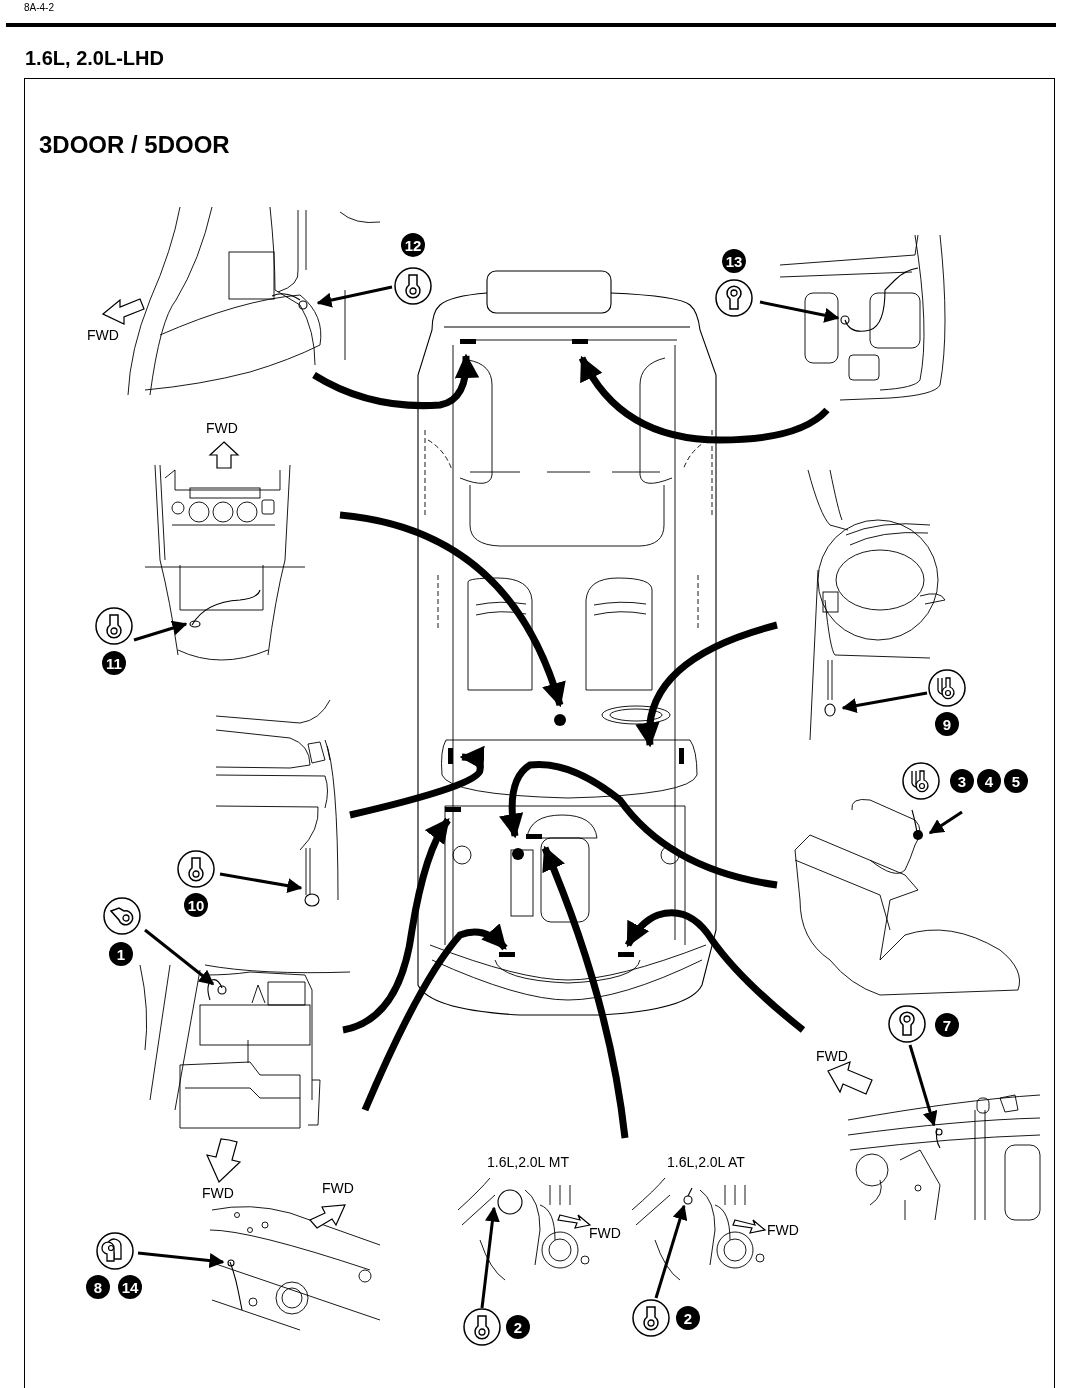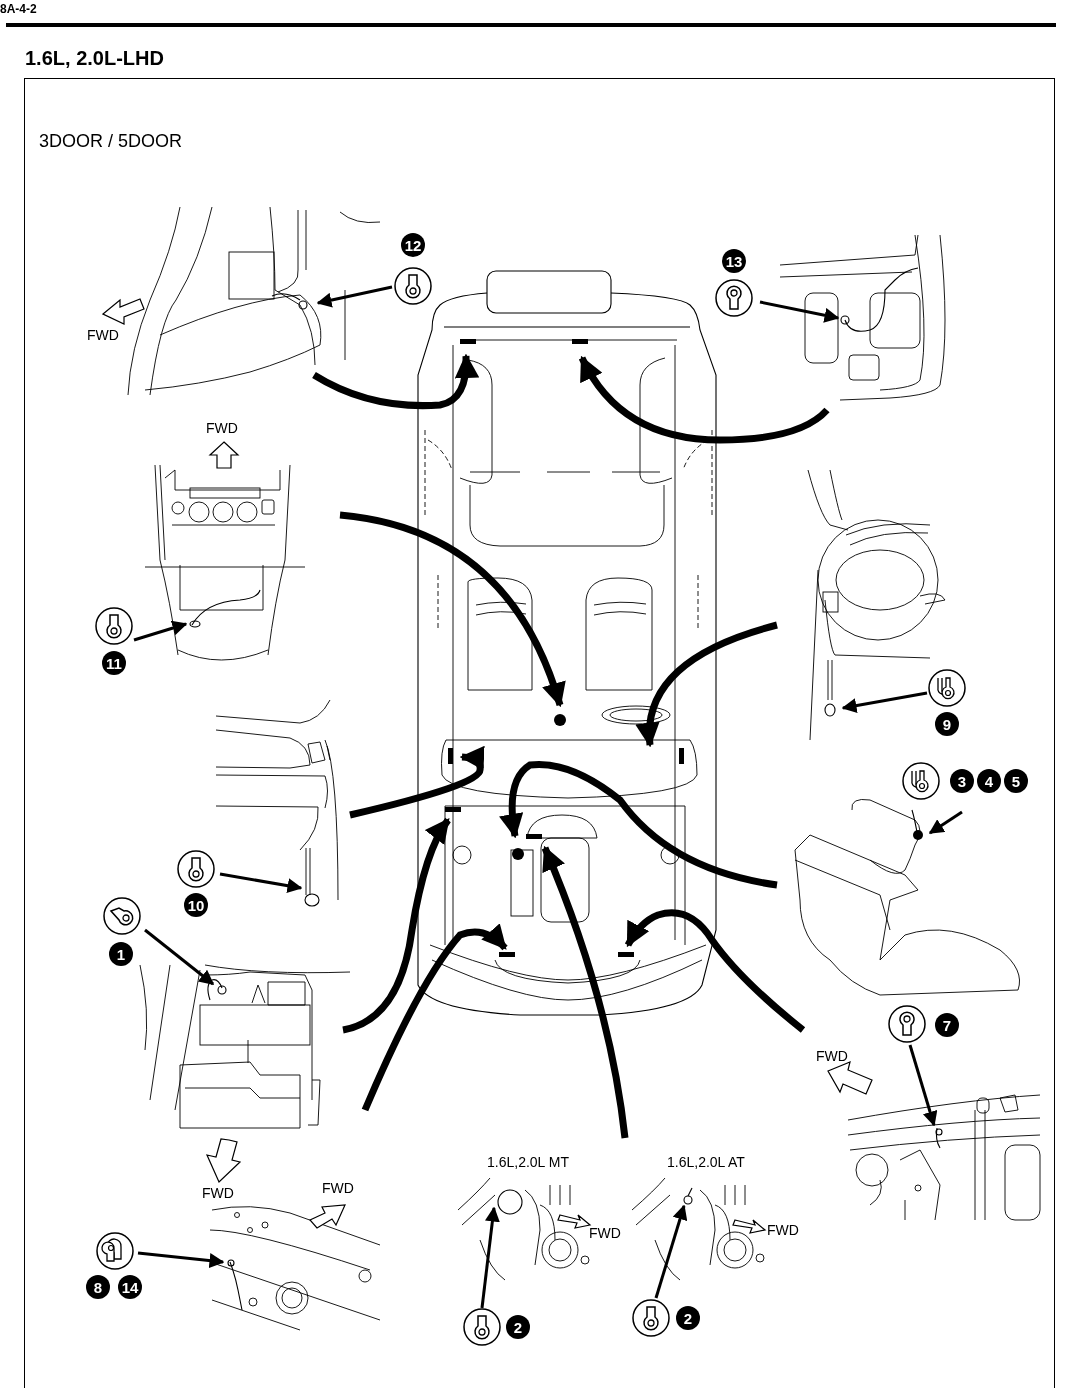--- a/index.html
+++ b/index.html
@@ -1,23 +1,23 @@
 <!DOCTYPE html>
 <html><head>
 <meta charset="utf-8">
 <style>
   html, body { margin: 0; padding: 0; background: #ffffff; }
   body { width: 1068px; height: 1388px; position: relative; overflow: hidden;
          font-family: "Liberation Sans", sans-serif; color: #000; }
-  .page-id { position: absolute; left: 0; top: 2px; font-size: 12px; font-weight: bold; }
+  .page-id { position: absolute; left: 24px; top: 2px; font-size: 10px; font-weight: normal; }
   .top-rule { position: absolute; left: 6px; top: 23px; width: 1050px; height: 4px; background: #000; }
   .section-title { position: absolute; left: 25px; top: 47px; font-size: 20px; font-weight: bold; }
   .frame { position: absolute; left: 24px; top: 78px; width: 1031px; height: 1320px;
            border: 1.5px solid #000; border-bottom: none; box-sizing: border-box; }
-  .variant-title { position: absolute; left: 39px; top: 131px; font-size: 18px; font-weight: normal; }
+  .variant-title { position: absolute; left: 39px; top: 131px; font-size: 24px; font-weight: bold; }
   svg.diagram { position: absolute; left: 0; top: 0; }
   .lbl { font-family: "Liberation Sans", sans-serif; font-size: 14px; fill: #000; }
   .badge-txt { font-family: "Liberation Sans", sans-serif; font-weight: bold; font-size: 15px; fill: #fff; text-anchor: middle; dominant-baseline: central; }
   .ln { fill: none; stroke: #000; stroke-width: 1.1; }
   .thin { fill: none; stroke: #000; stroke-width: 0.9; }
   .dash { fill: none; stroke: #000; stroke-width: 0.9; stroke-dasharray: 5 3; }
   .harness { fill: none; stroke: #000; stroke-width: 7; stroke-linecap: butt; }
   .arrow { fill: none; stroke: #000; stroke-width: 3; }
   .fwd-arrow { fill: #fff; stroke: #000; stroke-width: 1.2; }
 </style>

